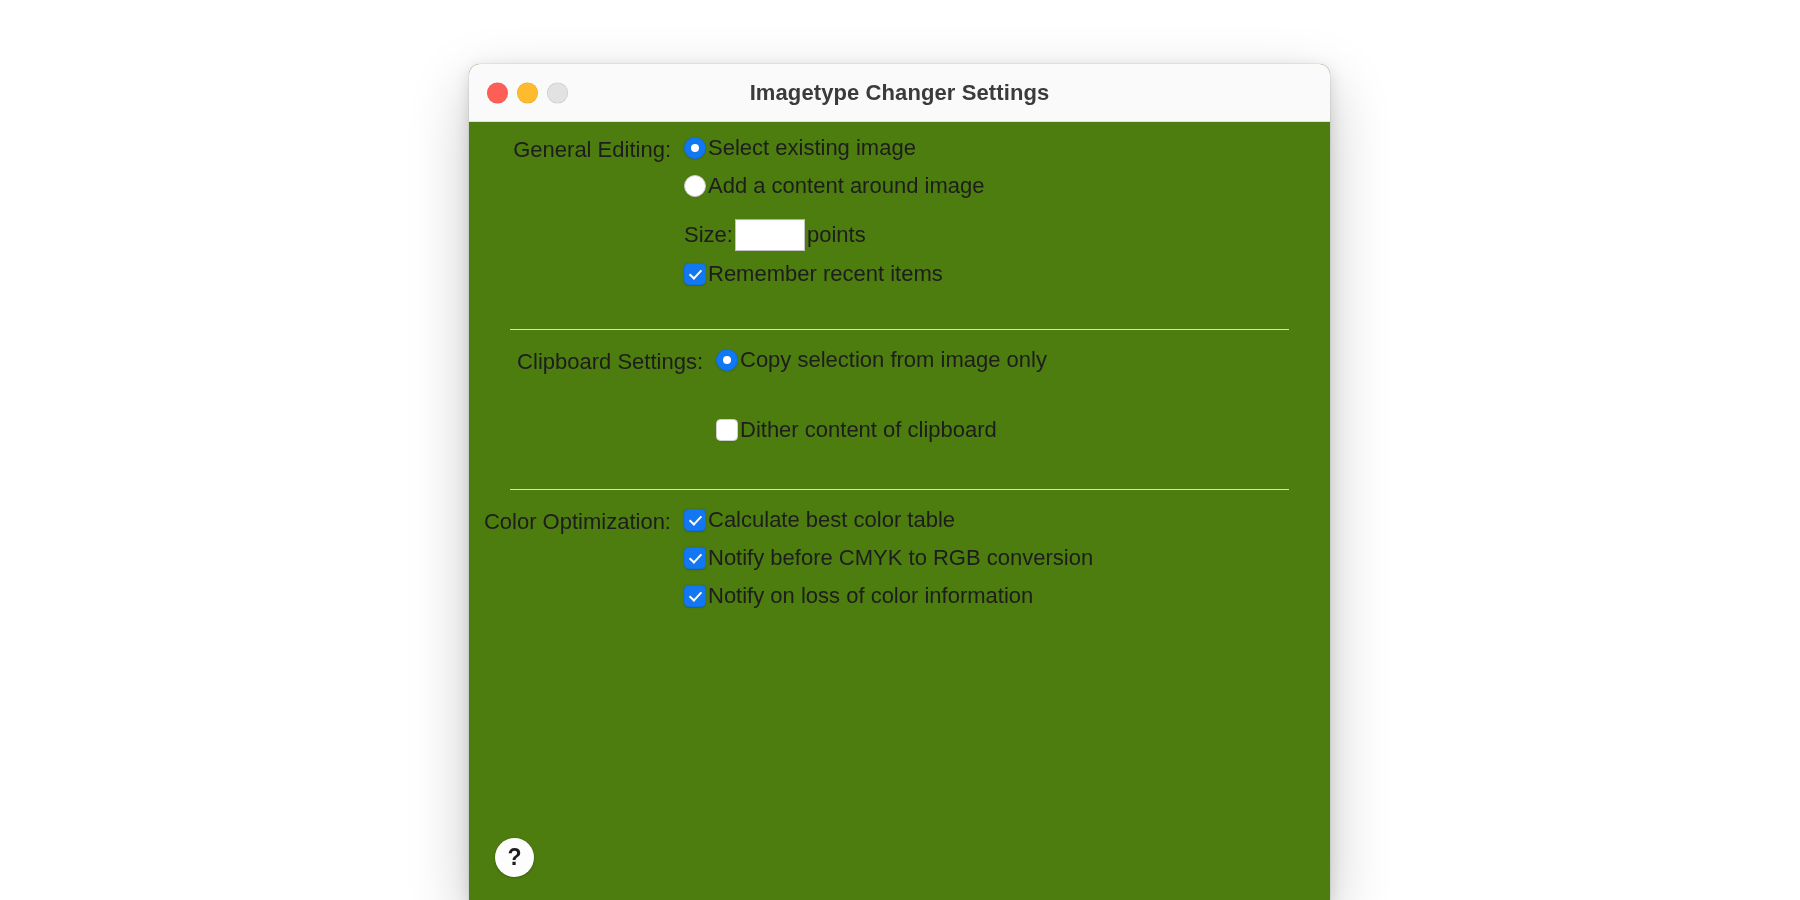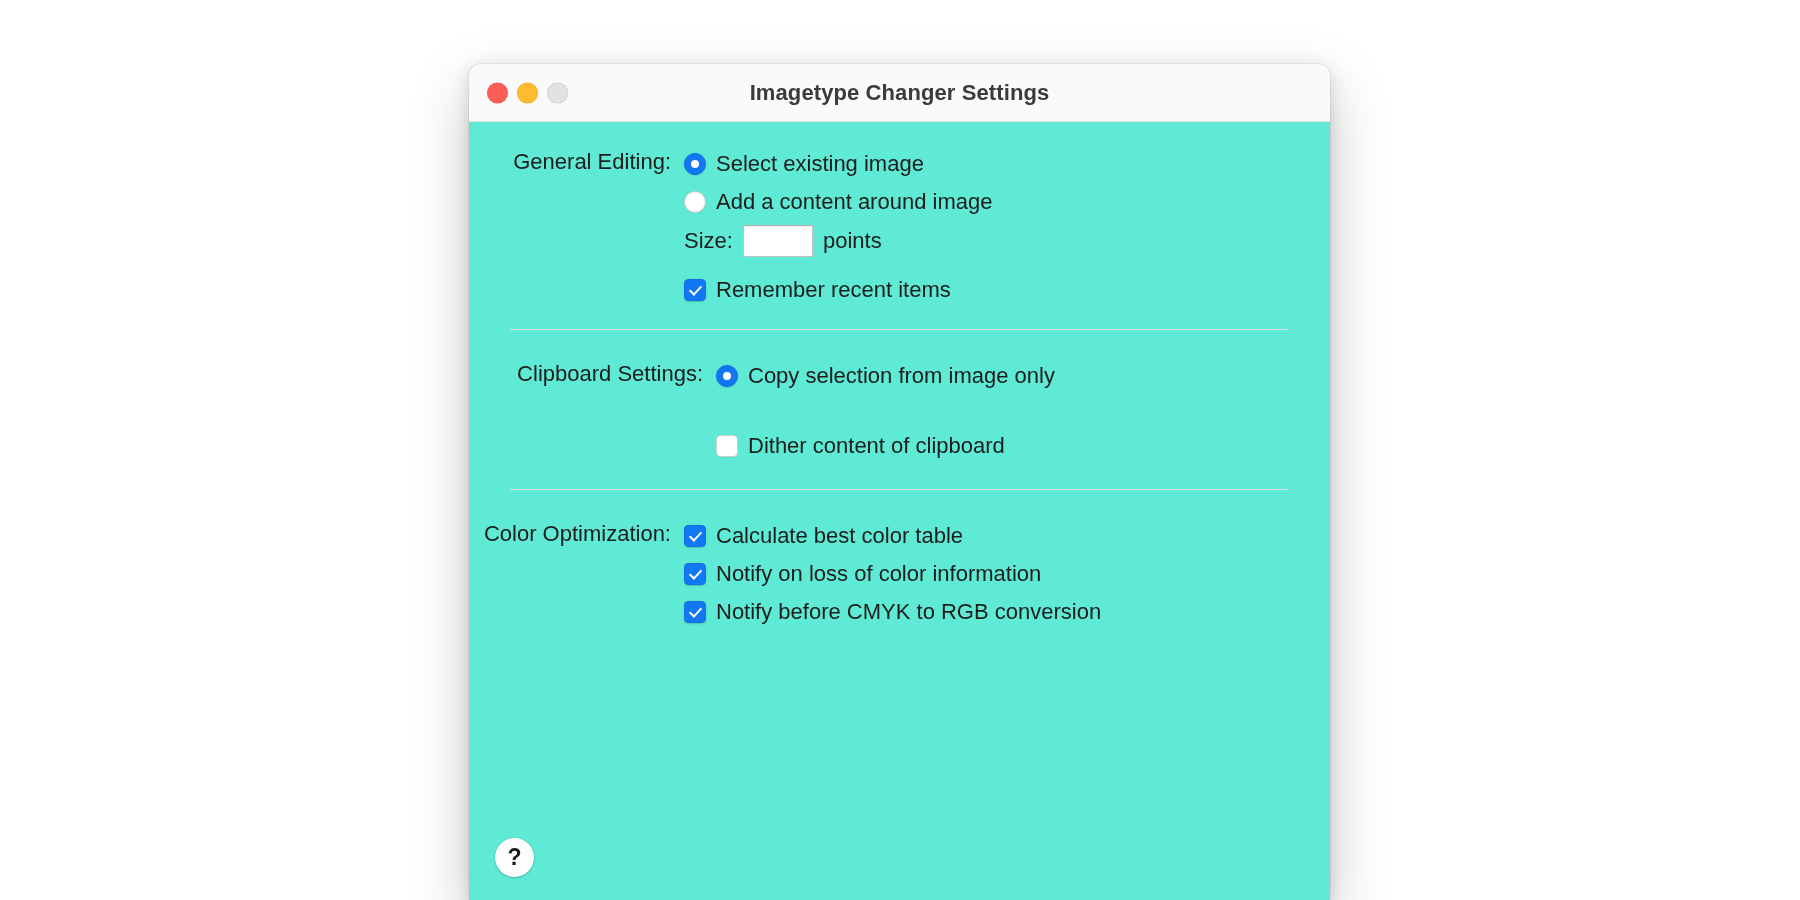--- a/index.html
+++ b/index.html
@@ -19,21 +19,21 @@
     background: #ffffff;
   }
 
   
   .window {
     position: absolute;
     left: 469px;
     top: 64px;
     width: 861px;
     height: 836px;
-    background: #5eead4;
+    background: #4d7c0f;
     border-radius: 11px 11px 0 0;
     box-shadow: 0 22px 60px rgba(0,0,0,0.22),
                 0 4px 16px rgba(0,0,0,0.13),
                 0 0 0 0.5px rgba(0,0,0,0.10);
     overflow: hidden;
   }
 
   
   .titlebar {
     position: relative;
@@ -82,40 +82,40 @@
     height: calc(100% - 58px);
   }
 
   .section {
     position: relative;
   }
 
   
   .row {
     display: flex;
-    align-items: flex-end;
+    align-items: flex-start;
     min-height: 38px;
   }
 
   .label-col {
     width: 215px;
     flex: 0 0 215px;
     text-align: right;
     font-size: 22px;
     color: #1d1d1d;
     padding-right: 13px;
     box-sizing: border-box;
     white-space: nowrap;
   }
 
   .ctrl-col {
     flex: 1 1 auto;
     display: flex;
     align-items: center;
-    gap: 10px;
+    gap: 2px;
     font-size: 22px;
     color: #1d1d1d;
     white-space: nowrap;
   }
 
   .ctrl-label {
     font-size: 22px;
     color: #1d1d1d;
     line-height: 1;
   }
@@ -329,29 +329,29 @@
             <span class="checkbox on"></span>
             <span class="ctrl-label">Calculate best color table</span>
           </div>
         </div>
 
 
         <div class="row">
           <div class="label-col"></div>
           <div class="ctrl-col">
             <span class="checkbox on"></span>
+            <span class="ctrl-label">Notify before CMYK to RGB conversion</span>
+          </div>
+        </div>
+
+        <div class="row">
+          <div class="label-col"></div>
+          <div class="ctrl-col">
+            <span class="checkbox on"></span>
             <span class="ctrl-label">Notify on loss of color information</span>
-          </div>
-        </div>
-
-        <div class="row">
-          <div class="label-col"></div>
-          <div class="ctrl-col">
-            <span class="checkbox on"></span>
-            <span class="ctrl-label">Notify before CMYK to RGB conversion</span>
           </div>
         </div>
       </div>
 
       <button class="help-btn">
         <span>?</span>
       </button>
 
     </div>
   </div>

